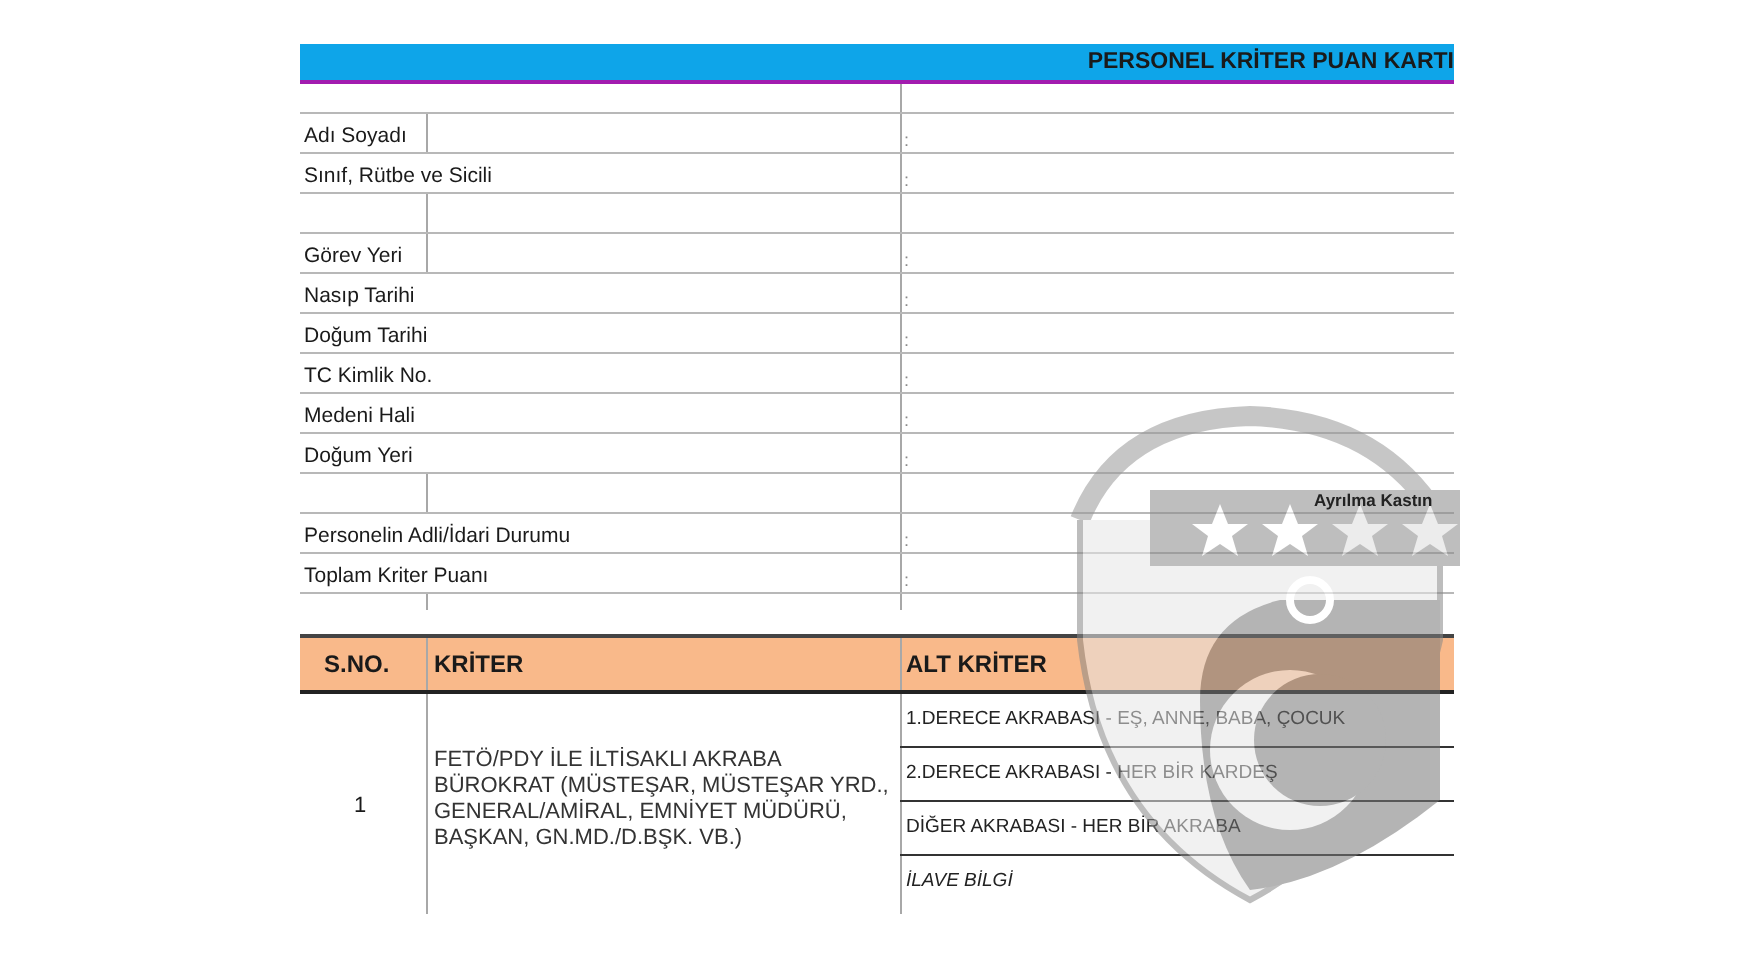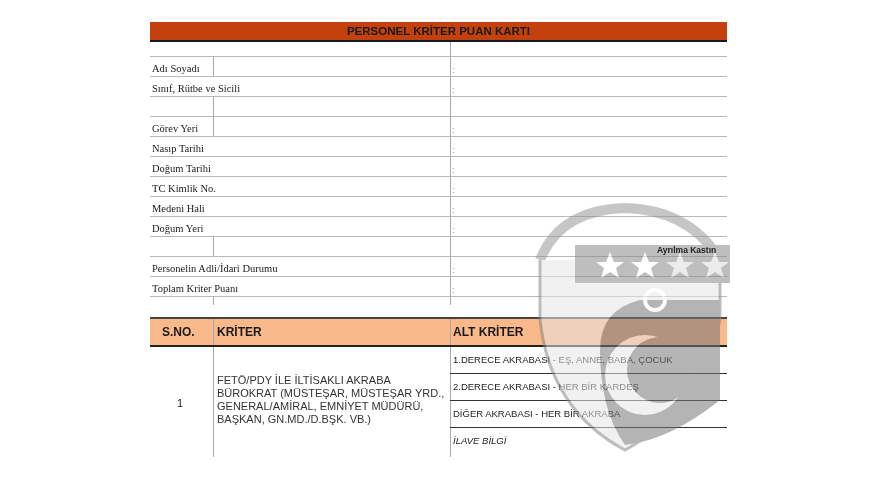--- a/index.html
+++ b/index.html
@@ -1,22 +1,22 @@
 <!DOCTYPE html>
 <html><head>
 <meta charset="utf-8">
 <style>
   html, body { margin: 0; padding: 0; background: #ffffff; }
   body { width: 869px; height: 477px; position: relative; overflow: hidden;
          font-family: "Liberation Sans", sans-serif; color: #1a1a1a; }
   .sheet { position: absolute; left: 150px; top: 22px; width: 577px; }
-  .title-bar { height: 18px; background: #c2410c; border-bottom: 2px solid #0f172a;
-               text-align: center; font-weight: bold; font-size: 11.5px; line-height: 18px; color: #1a1a1a; }
+  .title-bar { height: 18px; background: #0ea5e9; border-bottom: 2px solid #a21caf;
+               text-align: right; font-weight: bold; font-size: 11.5px; line-height: 18px; color: #1a1a1a; }
   .info-row { position: relative; height: 19px; border-bottom: 1px solid #b8b8b8; font-size: 10.5px; }
-  .info-row .lbl { position: absolute; left: 2px; bottom: 2px; white-space: nowrap; font-family: Liberation Serif, serif; }
+  .info-row .lbl { position: absolute; left: 2px; bottom: 2px; white-space: nowrap; }
   .info-row .colon { position: absolute; left: 302px; bottom: 1px; color: #888; font-size: 9px; }
   .vdiv { position: absolute; top: 0; bottom: 0; width: 1px; background: #a8a8a8; }
   .info-block { position: relative; }
   .spacer { height: 14px; border-bottom: 1px solid #b8b8b8; position: relative; }
 
   .crit-head { position: relative; height: 26px; background: #f9b98a;
                border-top: 2px solid #444; border-bottom: 2px solid #222;
                font-weight: bold; font-size: 12px; margin-top: 12px; padding-left: 16px; }
   .crit-head span { position: absolute; top: 6px; }
   .crit-body { position: relative; height: 110px; }

